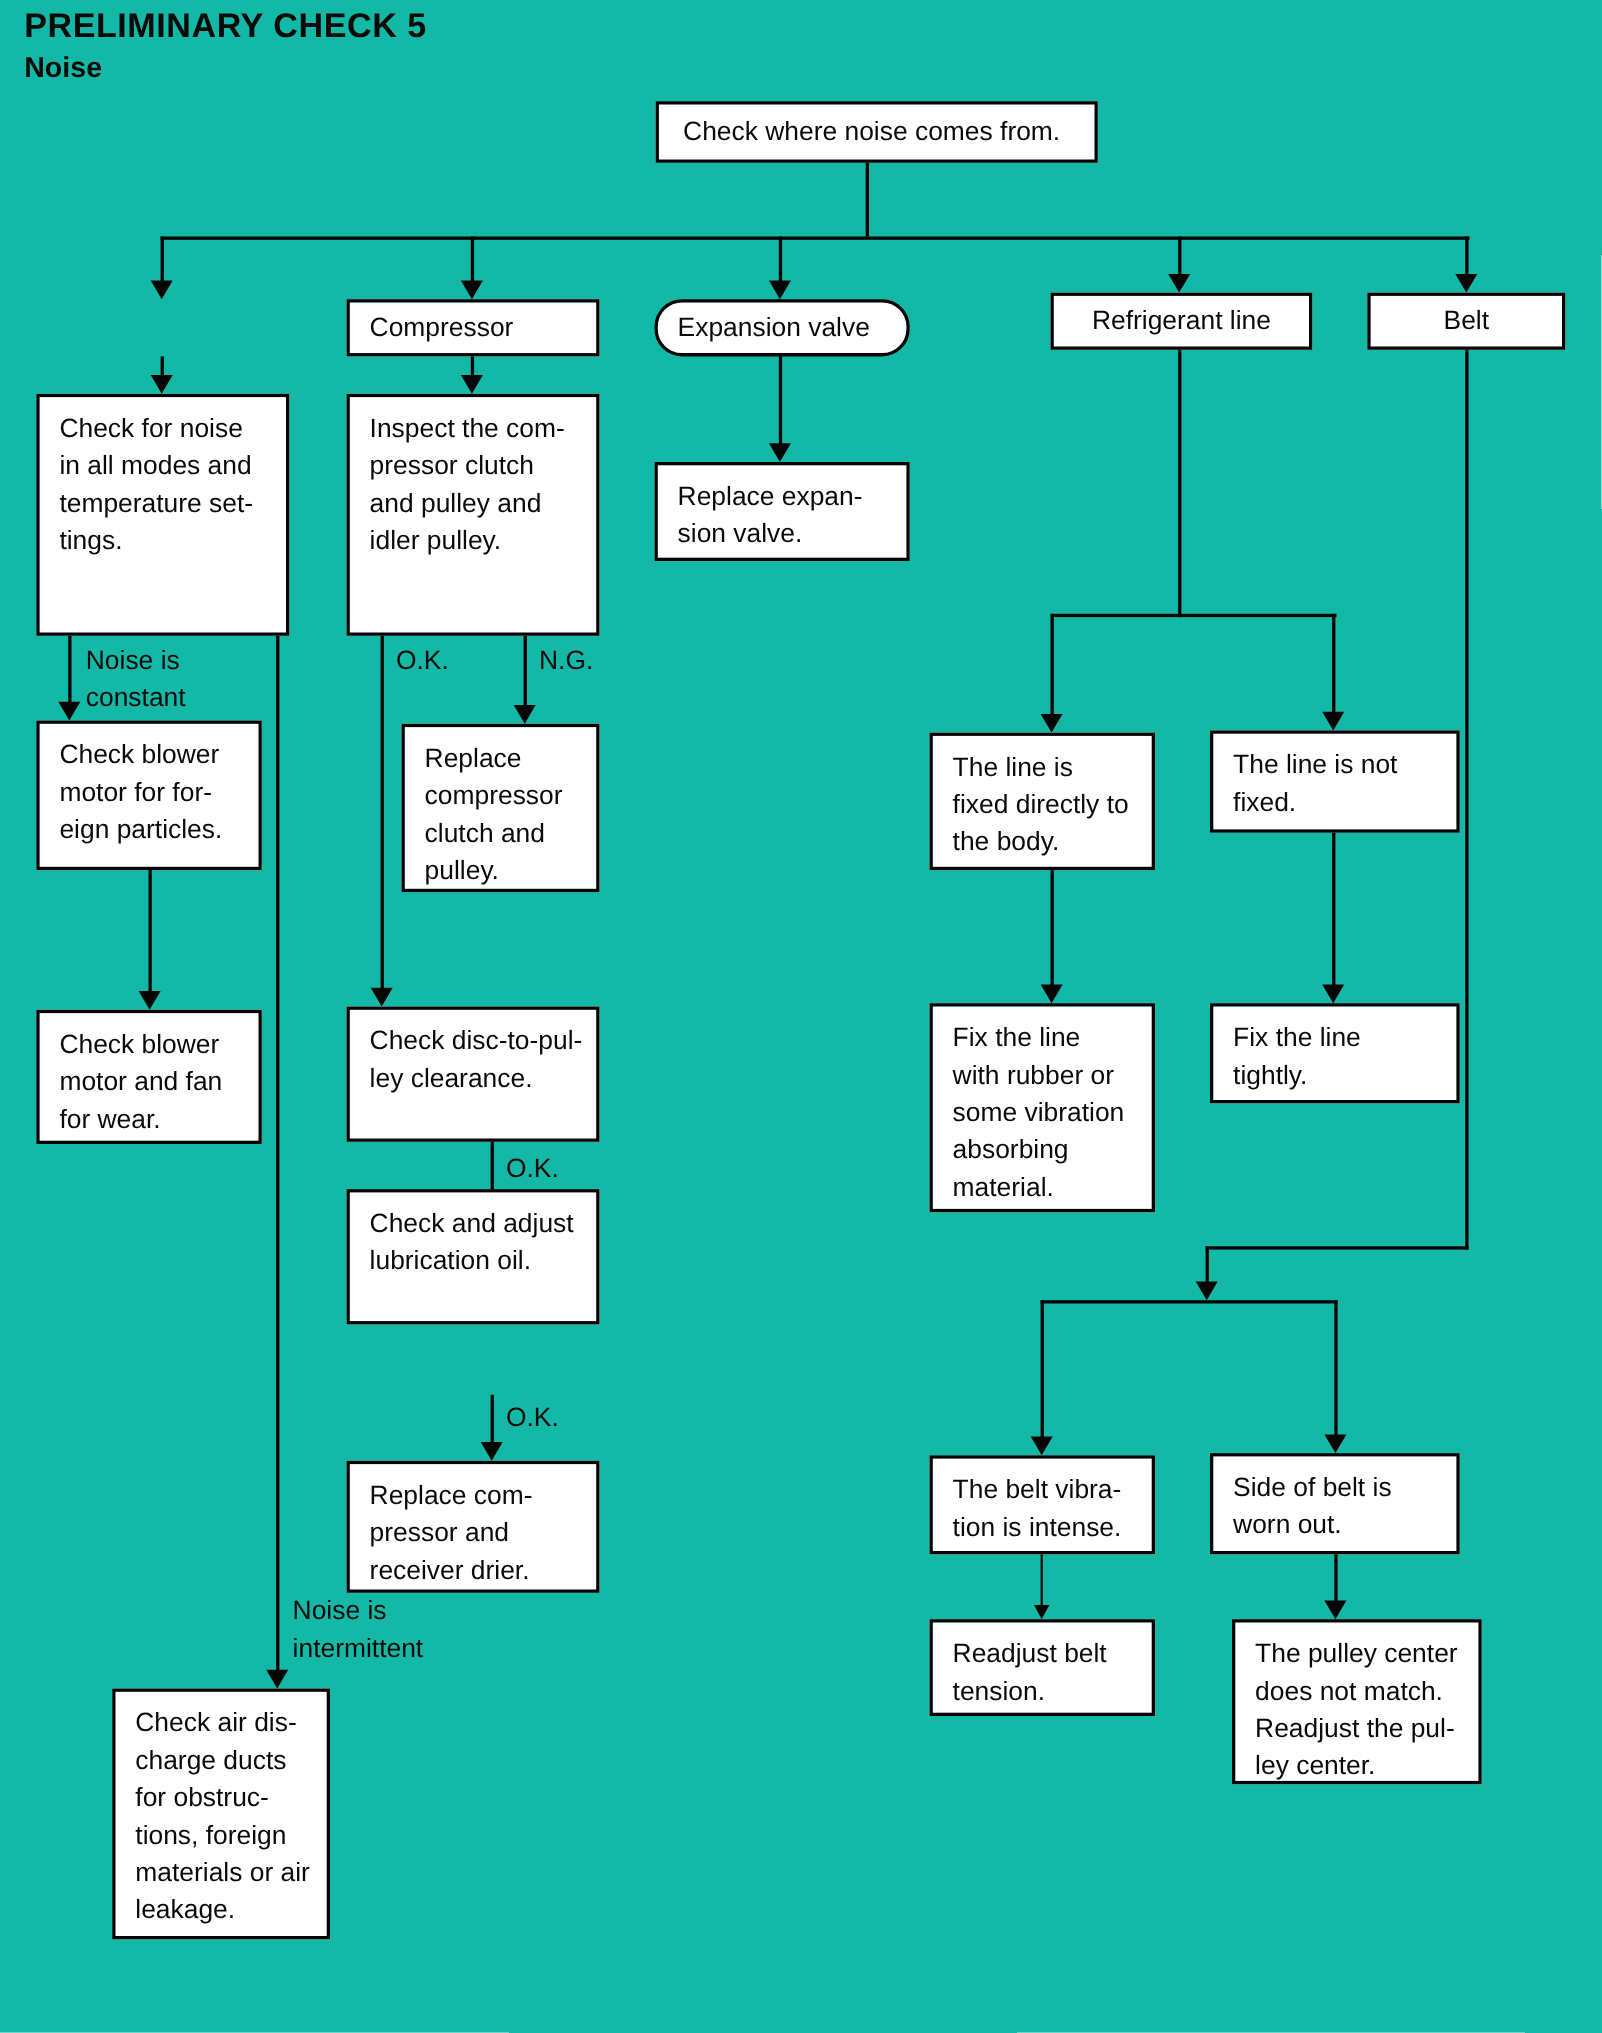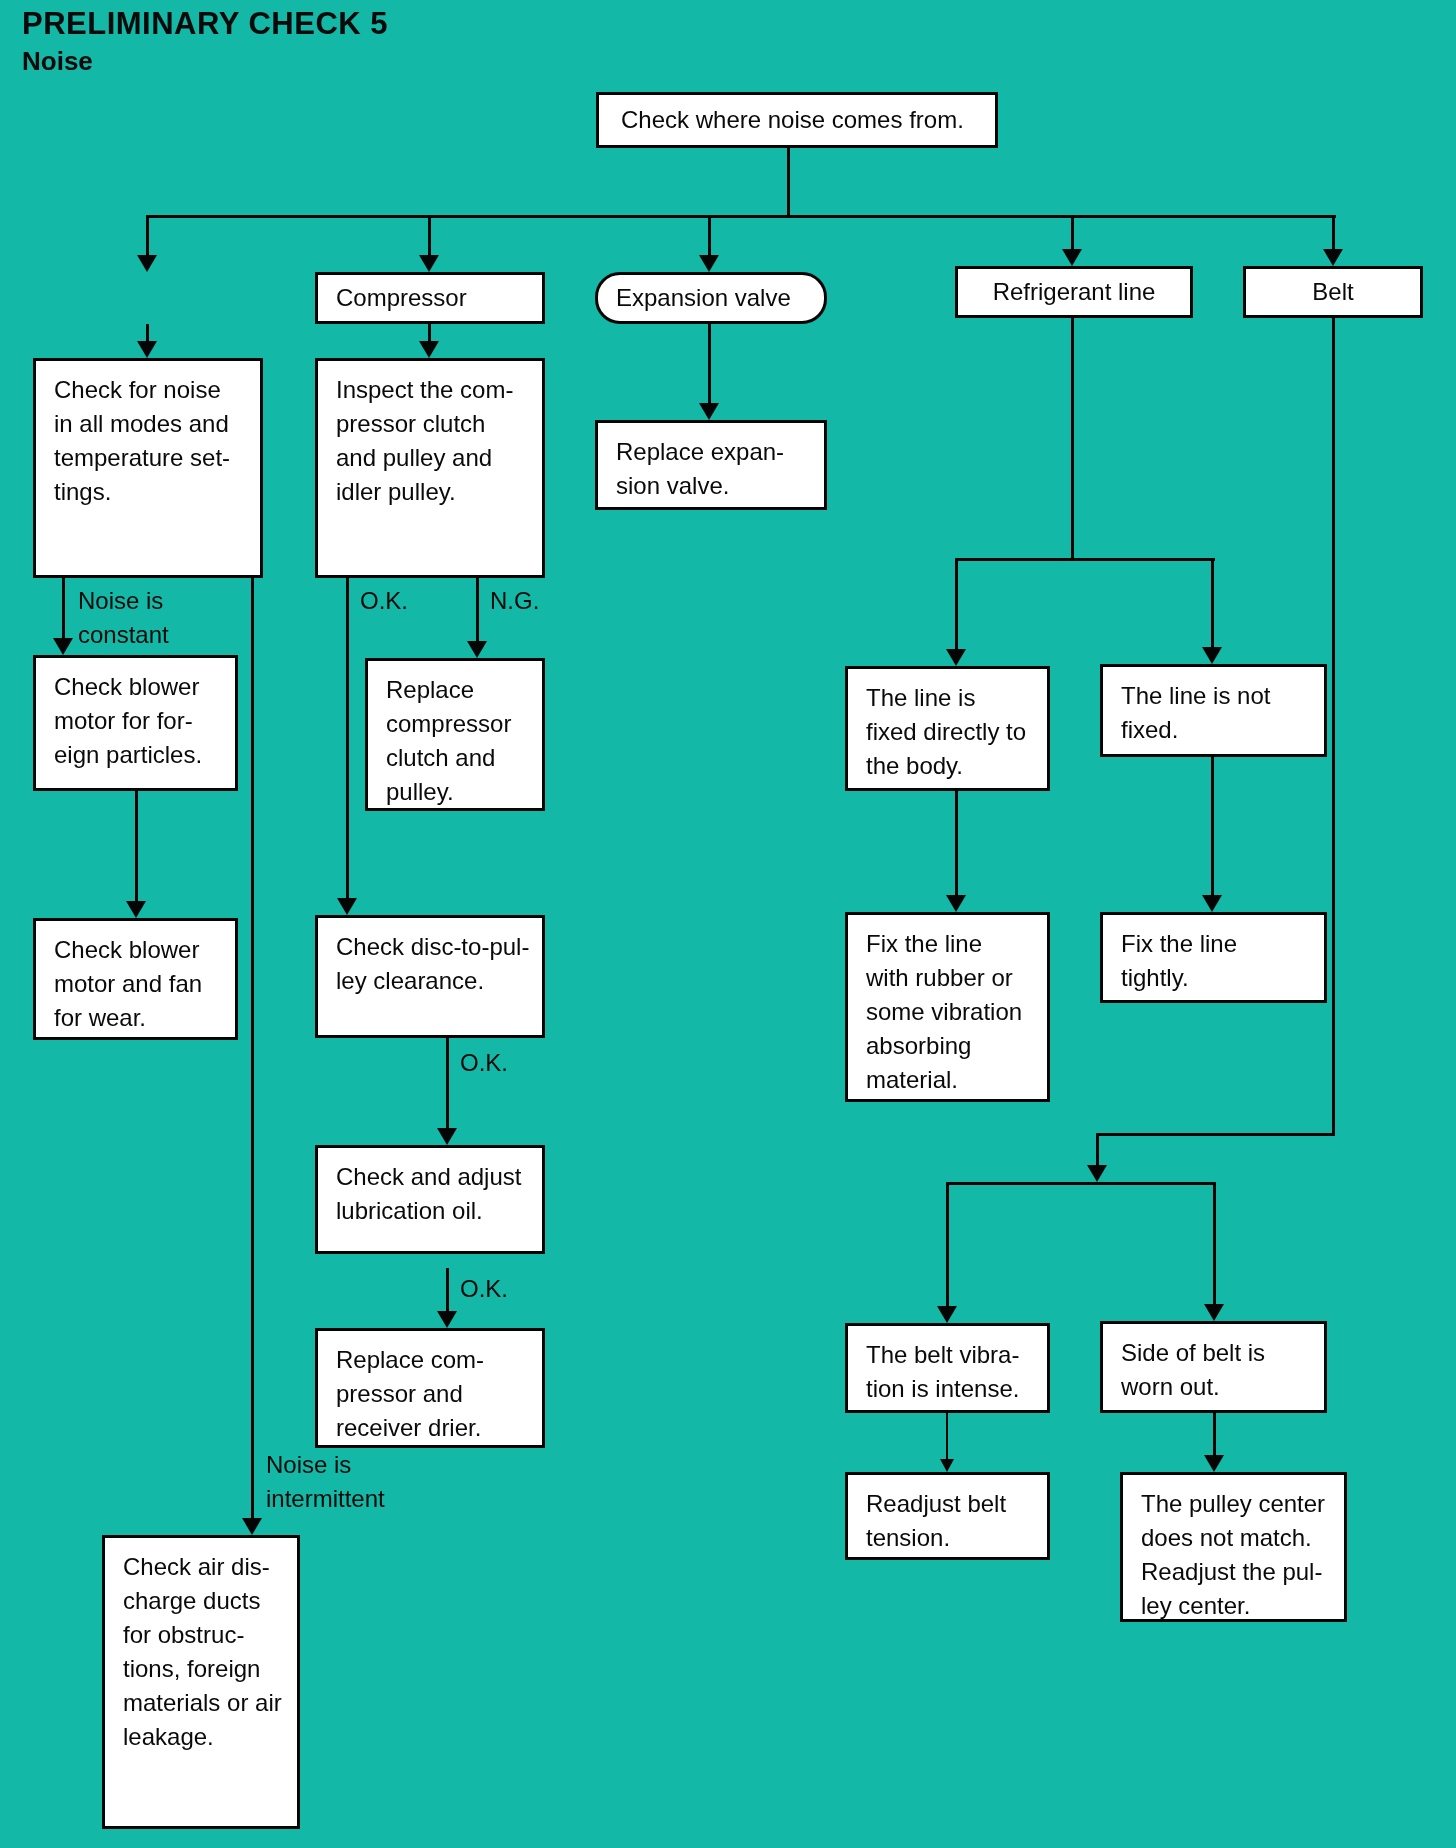--- a/index.html
+++ b/index.html
@@ -74,21 +74,21 @@
   <div class="vl" style="left:135px;top:791px;height:112px;"></div>
   <div class="ah" style="left:126px;top:901px;"></div>
   <div class="node" style="left:33px;top:918px;width:205px;height:122px;">Check blower
 motor and fan
 for wear.</div>
 
   <div class="vl" style="left:251px;top:578px;height:944px;"></div>
   <div class="ah" style="left:242px;top:1518px;"></div>
   <div class="lbl" style="left:266px;top:1448px;">Noise is
 intermittent</div>
-  <div class="node" style="left:102px;top:1535px;width:198px;height:294px;">Check air dis-
+  <div class="node" style="left:102px;top:1535px;width:198px;height:228px;">Check air dis-
 charge ducts
 for obstruc-
 tions, foreign
 materials or air
 leakage.</div>
 
   <div class="vl" style="left:428px;top:324px;height:20px;"></div>
   <div class="ah" style="left:419px;top:341px;"></div>
   <div class="node" style="left:315px;top:358px;width:230px;height:220px;">Inspect the com-
 pressor clutch
@@ -106,21 +106,21 @@
 compressor
 clutch and
 pulley.</div>
 
   <div class="node" style="left:315px;top:915px;width:230px;height:123px;">Check disc-to-pul-
 ley clearance.</div>
 
   <div class="vl" style="left:446px;top:1038px;height:94px;"></div>
   <div class="ah" style="left:437px;top:1128px;"></div>
   <div class="lbl" style="left:460px;top:1046px;">O.K.</div>
-  <div class="node" style="left:315px;top:1145px;width:230px;height:109px;">Check and adjust
+  <div class="node" style="left:315px;top:1081px;width:230px;height:123px;">Check and adjust
 lubrication oil.</div>
 
   <div class="vl" style="left:446px;top:1268px;height:47px;"></div>
   <div class="ah" style="left:437px;top:1311px;"></div>
   <div class="lbl" style="left:460px;top:1272px;">O.K.</div>
   <div class="node" style="left:315px;top:1328px;width:230px;height:120px;">Replace com-
 pressor and
 receiver drier.</div>
 
   <div class="vl" style="left:708px;top:324px;height:82px;"></div>

